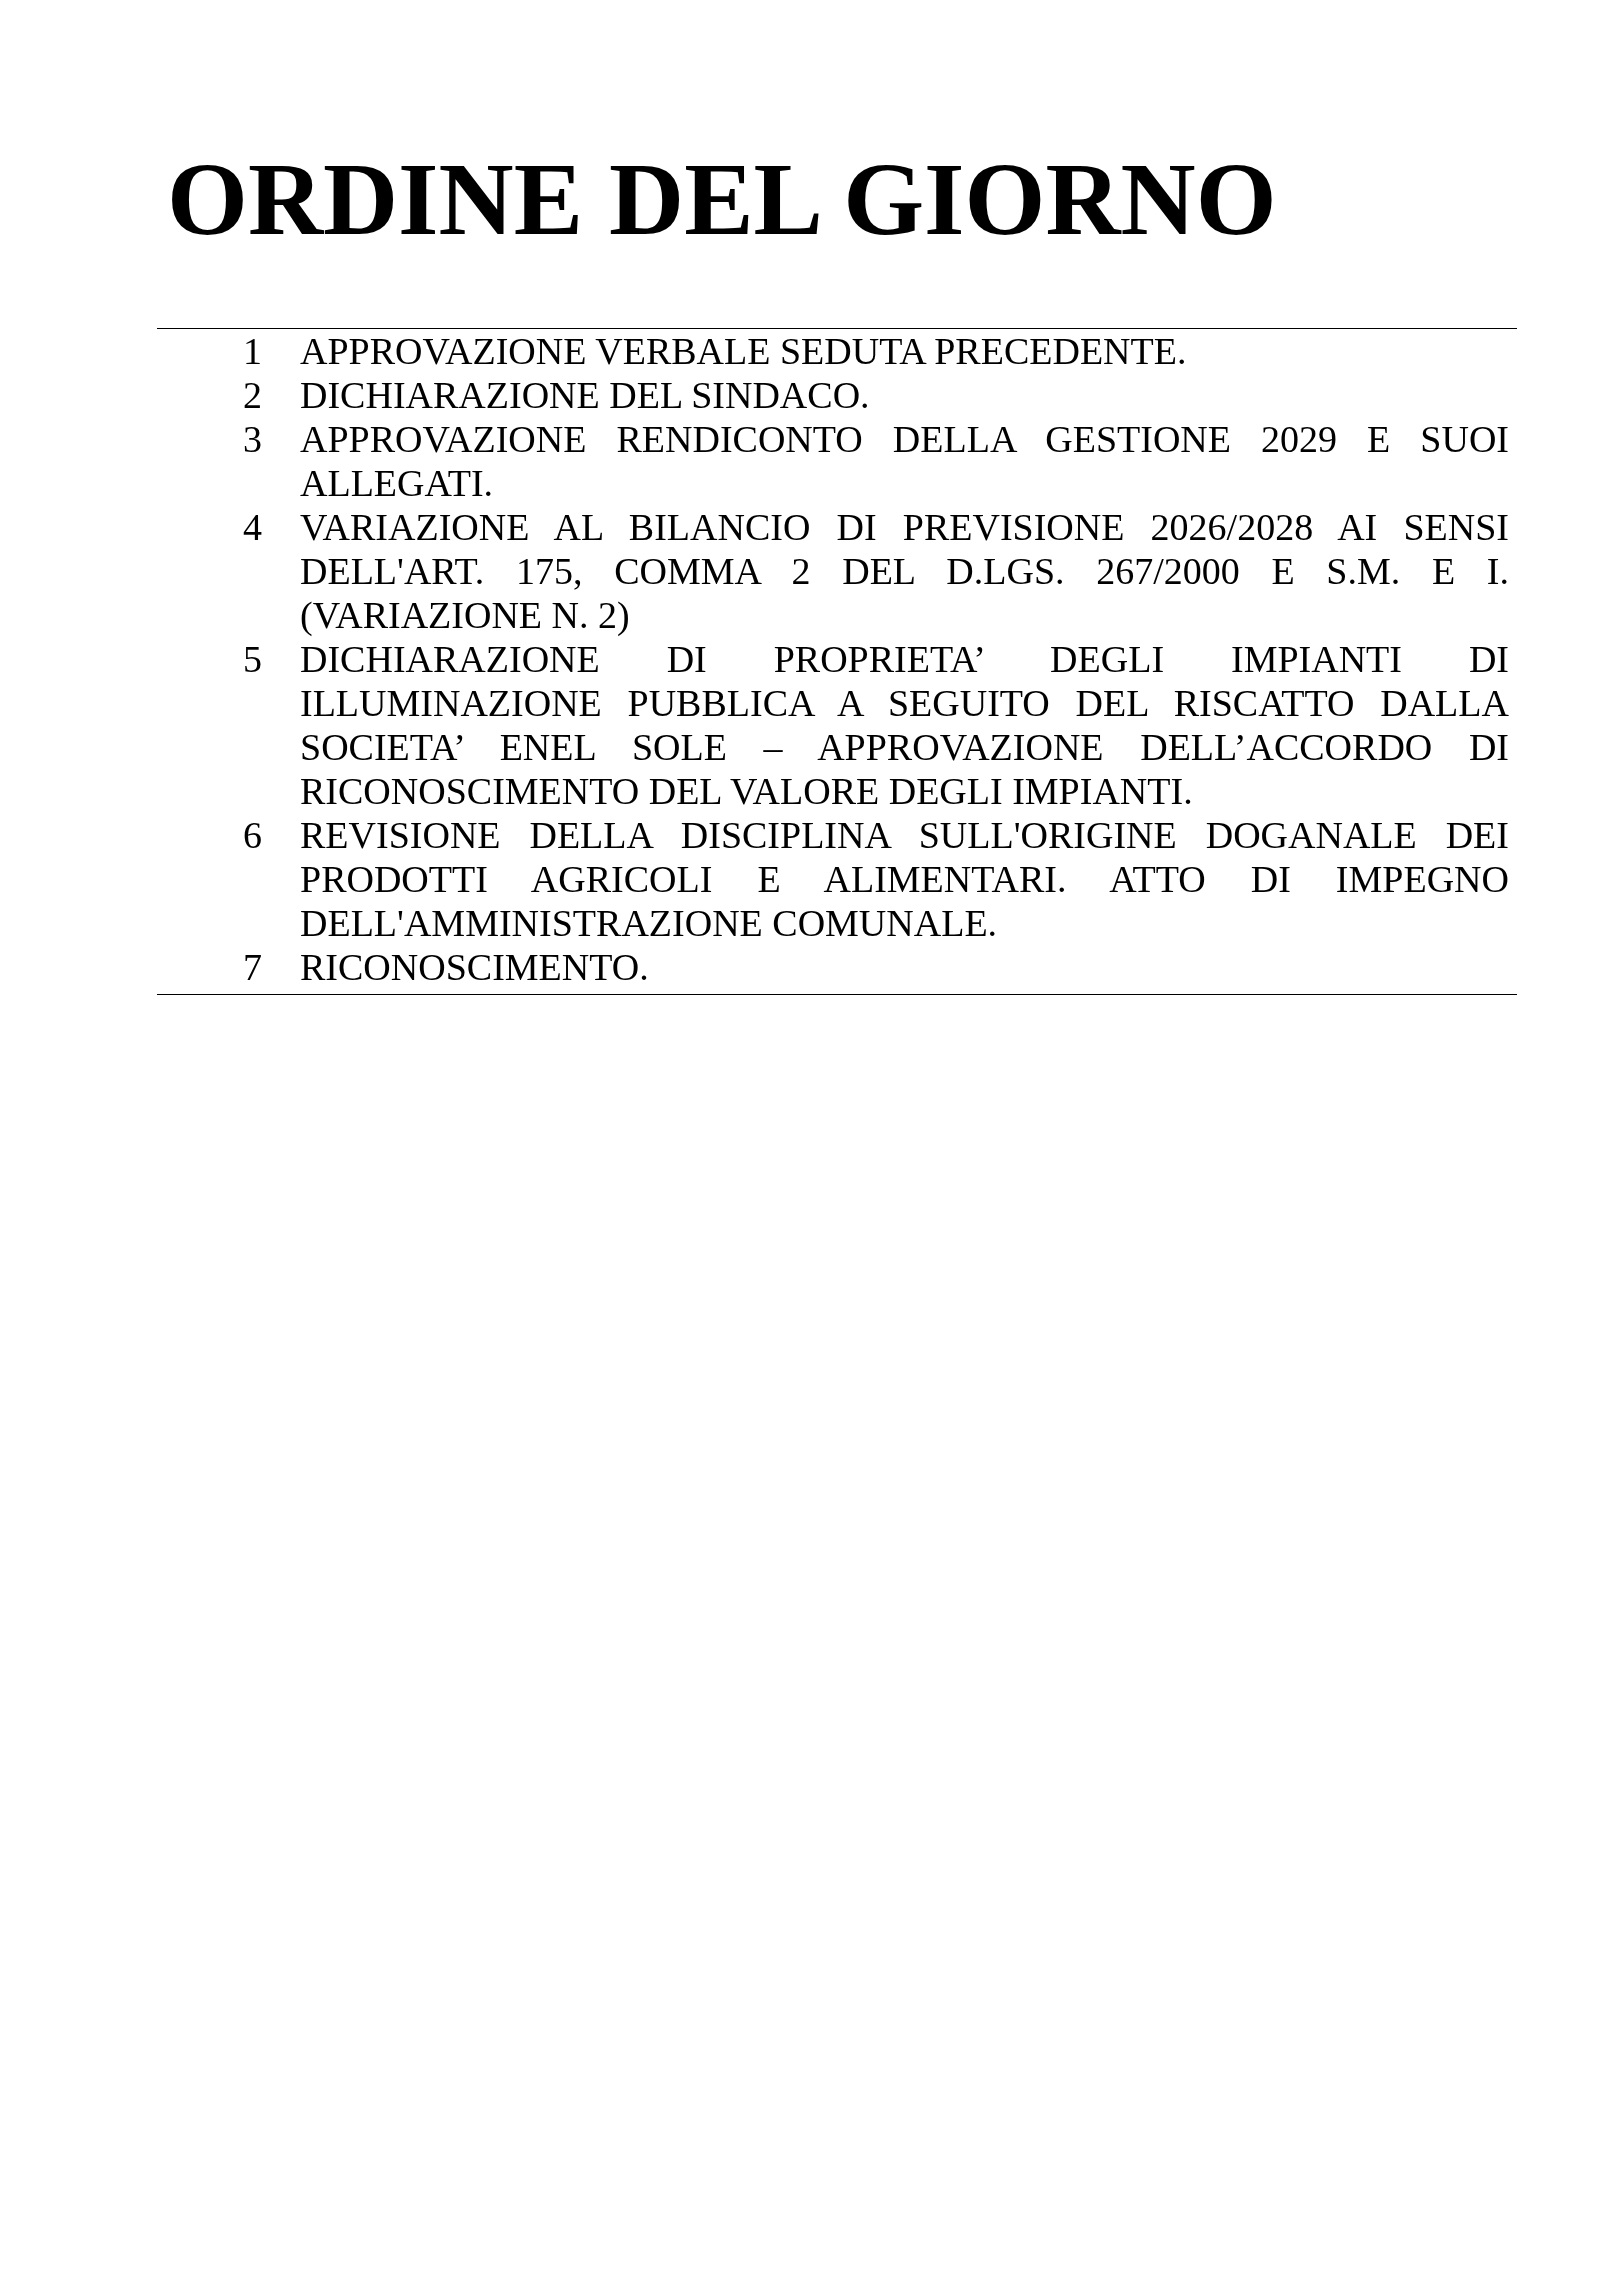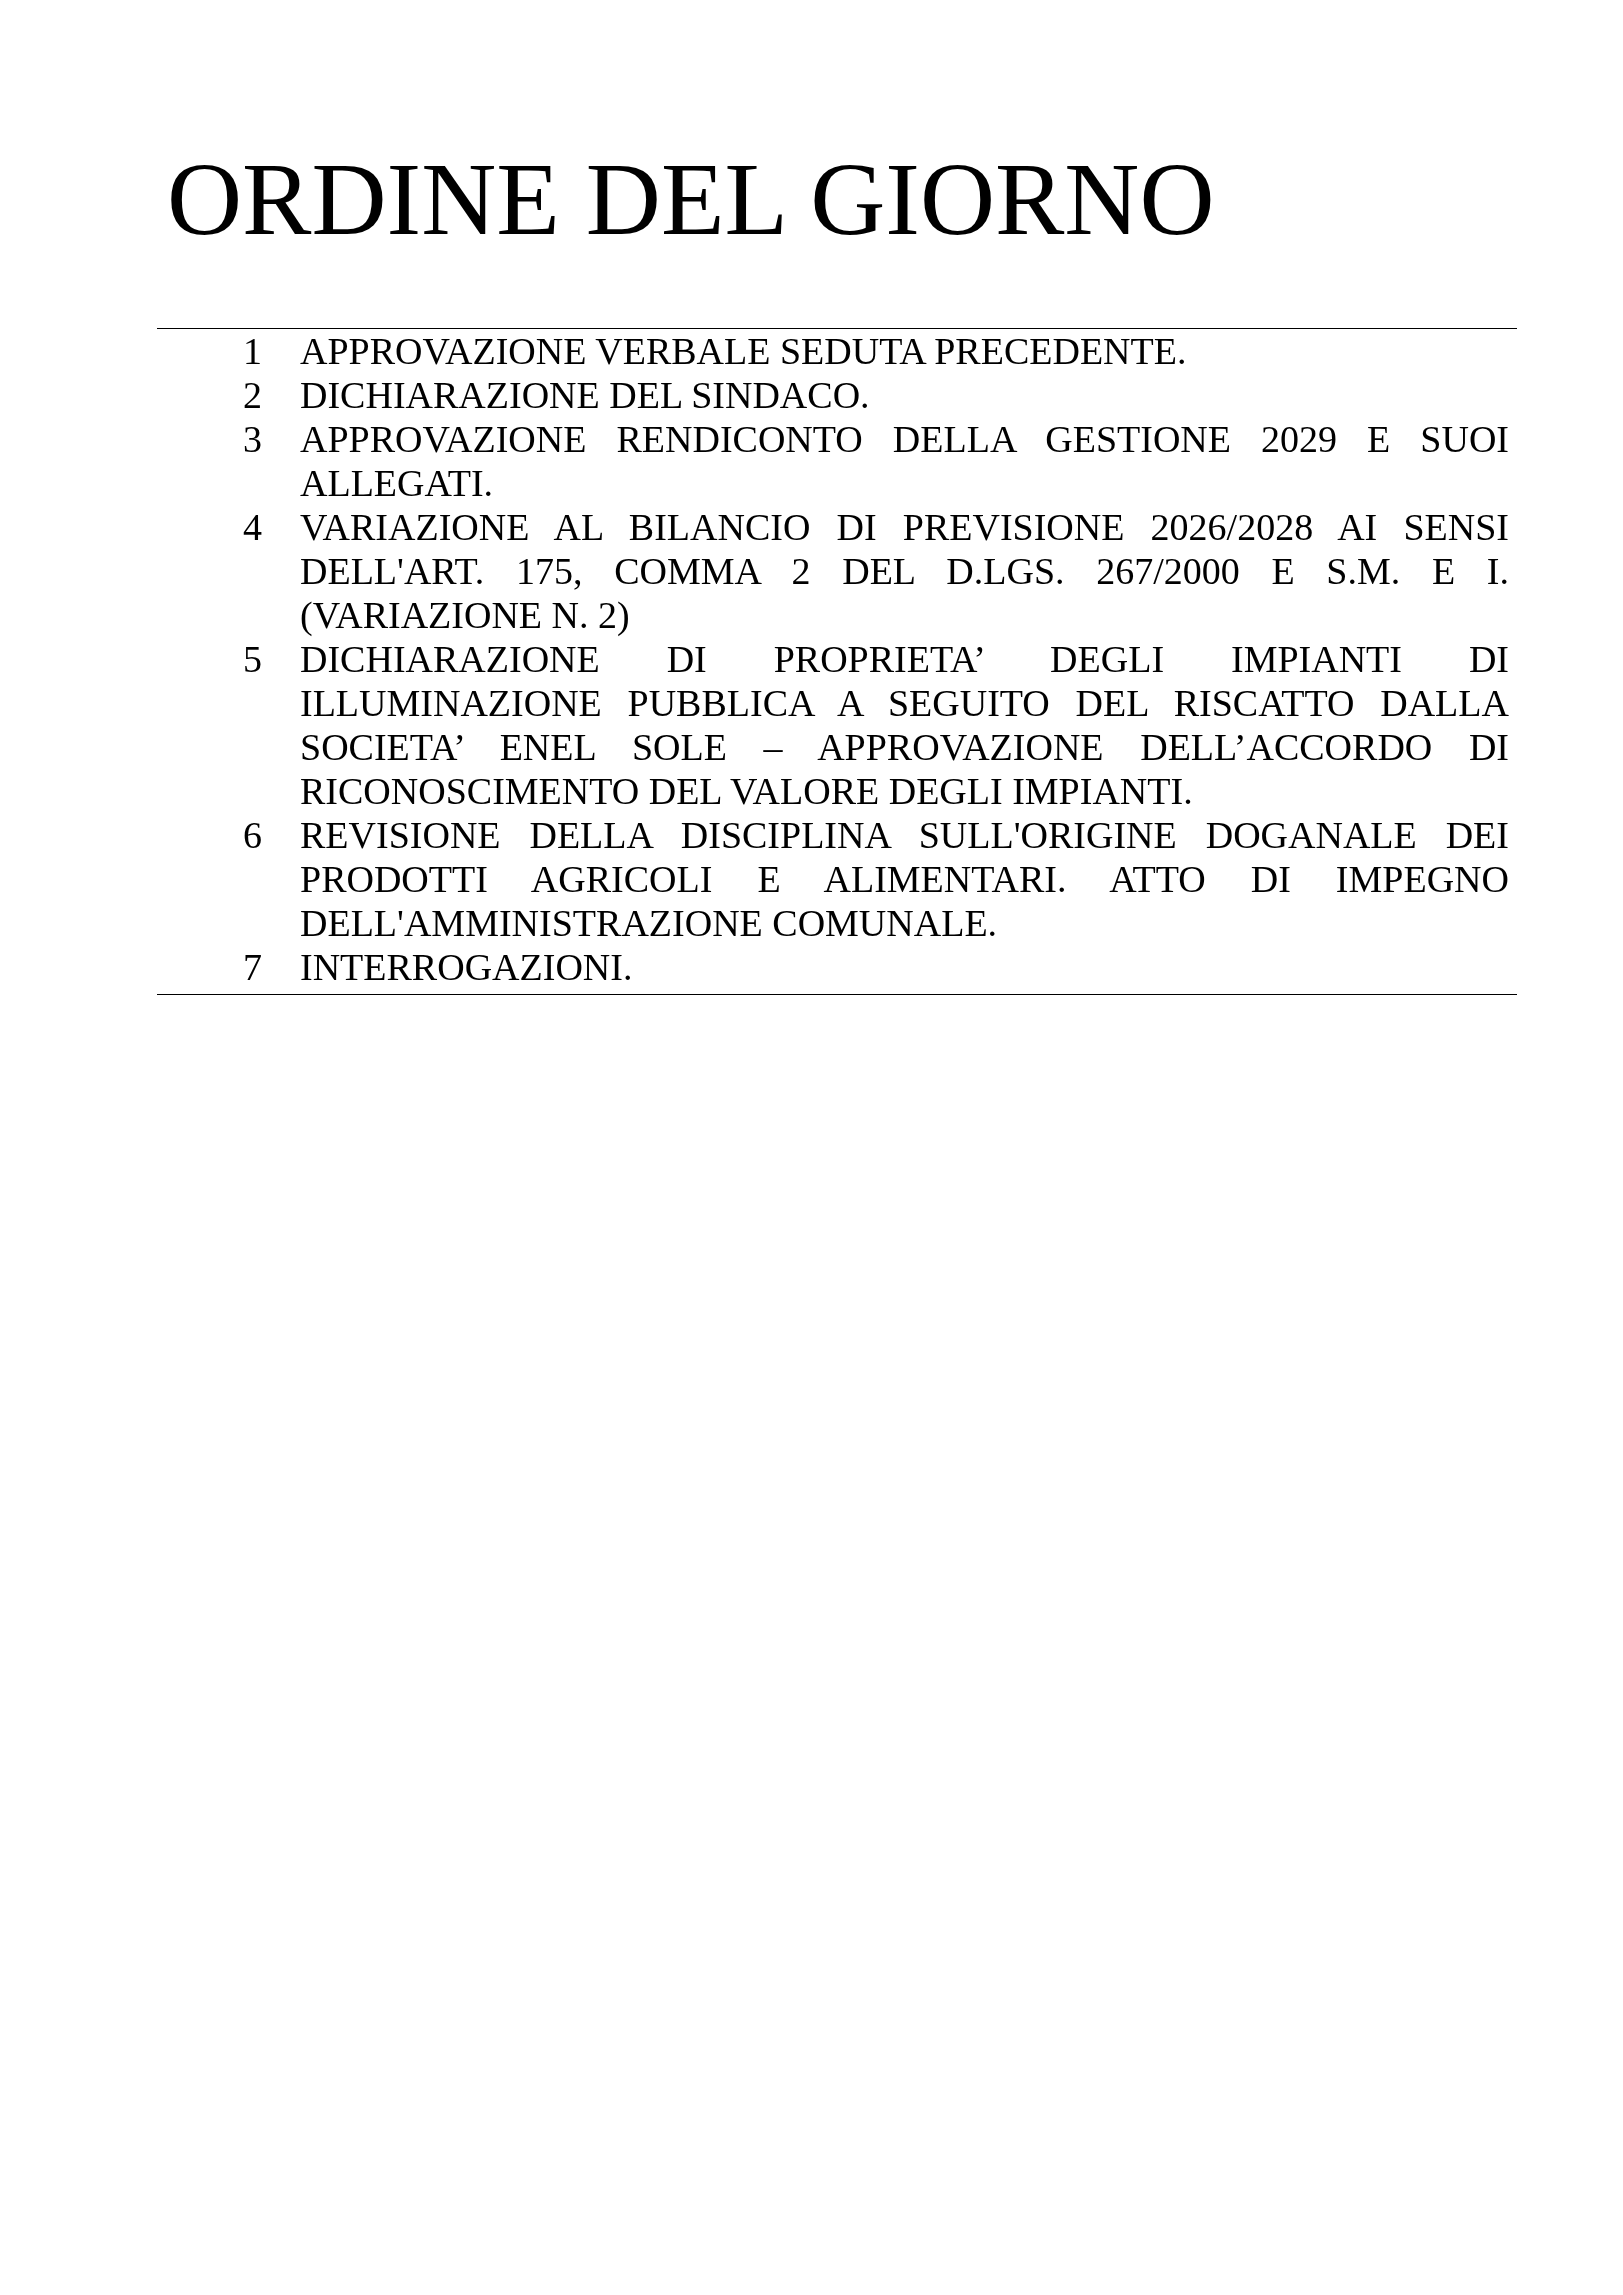--- a/index.html
+++ b/index.html
@@ -15,21 +15,21 @@
       font-family: "Liberation Serif", "DejaVu Serif", serif;
       color: #000000;
     }
     .title {
       position: absolute;
       left: 167px;
       top: 147px;
       margin: 0;
       font-size: 104px;
       line-height: 104px;
-      font-weight: normal;
+      font-weight: bold;
       white-space: nowrap;
       letter-spacing: 0px;
     }
     .rule {
       position: absolute;
       left: 157px;
       width: 1360px;
       height: 1.4px;
       background: #000000;
     }
@@ -93,18 +93,18 @@
   <li class="agenda-item">
     <span class="item-number">5</span>
     <span class="item-text">DICHIARAZIONE DI PROPRIETA’ DEGLI IMPIANTI DI ILLUMINAZIONE PUBBLICA A SEGUITO DEL RISCATTO DALLA SOCIETA’ ENEL SOLE – APPROVAZIONE DELL’ACCORDO DI RICONOSCIMENTO DEL VALORE DEGLI IMPIANTI.</span>
   </li>
   <li class="agenda-item">
     <span class="item-number">6</span>
     <span class="item-text">REVISIONE DELLA DISCIPLINA SULL'ORIGINE DOGANALE DEI PRODOTTI AGRICOLI E ALIMENTARI. ATTO DI IMPEGNO DELL'AMMINISTRAZIONE COMUNALE.</span>
   </li>
   <li class="agenda-item">
     <span class="item-number">7</span>
-    <span class="item-text">INTERROGAZIONI.</span>
+    <span class="item-text">RICONOSCIMENTO.</span>
   </li>
 </ol>
 
 <div class="rule bottom"></div>
 
 
 </body></html>

